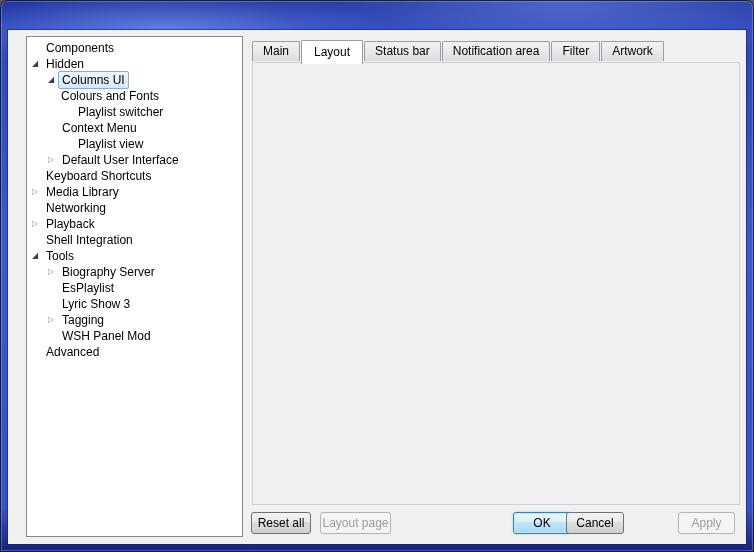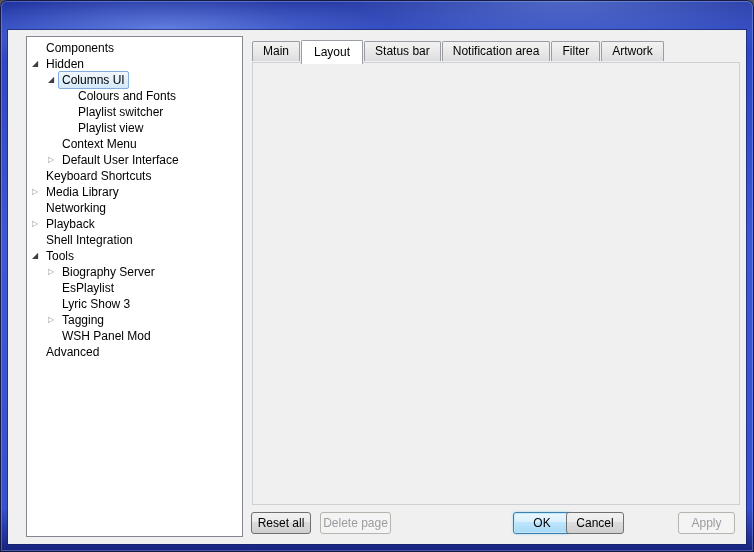--- a/index.html
+++ b/index.html
@@ -122,35 +122,35 @@
           <span class="tree-label">Components</span>
         </div>
         <div class="tree-row" style="padding-left: 1px;">
           <span class="expander exp-open" style="width: 14px;">◢</span>
           <span class="tree-label">Hidden</span>
         </div>
         <div class="tree-row" style="padding-left: 17px;">
           <span class="expander exp-open" style="width: 14px;">◢</span>
           <span class="tree-label selected">Columns UI</span>
         </div>
+        <div class="tree-row" style="padding-left: 16px;">
+          <span class="expander " style="width: 14px;"></span>
+          <span class="tree-label">Colours and Fonts</span>
+        </div>
         <div class="tree-row" style="padding-left: 33px;">
           <span class="expander " style="width: 14px;"></span>
-          <span class="tree-label">Colours and Fonts</span>
+          <span class="tree-label">Playlist switcher</span>
+        </div>
+        <div class="tree-row" style="padding-left: 17px;">
+          <span class="expander " style="width: 14px;"></span>
+          <span class="tree-label">Context Menu</span>
         </div>
         <div class="tree-row" style="padding-left: 33px;">
           <span class="expander " style="width: 14px;"></span>
-          <span class="tree-label">Playlist switcher</span>
-        </div>
-        <div class="tree-row" style="padding-left: 33px;">
-          <span class="expander " style="width: 14px;"></span>
           <span class="tree-label">Playlist view</span>
-        </div>
-        <div class="tree-row" style="padding-left: 17px;">
-          <span class="expander " style="width: 14px;"></span>
-          <span class="tree-label">Context Menu</span>
         </div>
         <div class="tree-row" style="padding-left: 17px;">
           <span class="expander exp-closed" style="width: 14px;">▷</span>
           <span class="tree-label">Default User Interface</span>
         </div>
         <div class="tree-row" style="padding-left: 1px;">
           <span class="expander " style="width: 14px;"></span>
           <span class="tree-label">Keyboard Shortcuts</span>
         </div>
         <div class="tree-row" style="padding-left: 1px;">
@@ -349,18 +349,18 @@
     <div class="spin" style="left:555px; top:442px; width:50px; height:20px;">
       <span class="sval">0</span>
       <span class="sbtns">
         <span class="sbtn">▲</span>
         <span class="sbtn">▼</span>
       </span>
     </div>
     <div class="plain-label" style="left:613px; top:446px;">ms</div>
 
     <div class="btn" style="left:243px; top:482px; width:60px; height:22px;">Reset all</div>
-    <div class="btn disabled" style="left:312px; top:482px; width:71px; height:22px;">Delete page</div>
+    <div class="btn disabled" style="left:312px; top:482px; width:71px; height:22px;">Layout page</div>
     <div class="btn default" style="left:505px; top:482px; width:58px; height:22px;">OK</div>
     <div class="btn" style="left:558px; top:482px; width:58px; height:22px;">Cancel</div>
     <div class="btn disabled" style="left:670px; top:482px; width:57px; height:22px;">Apply</div>
   </div>
 </div>
 
 </body></html>

